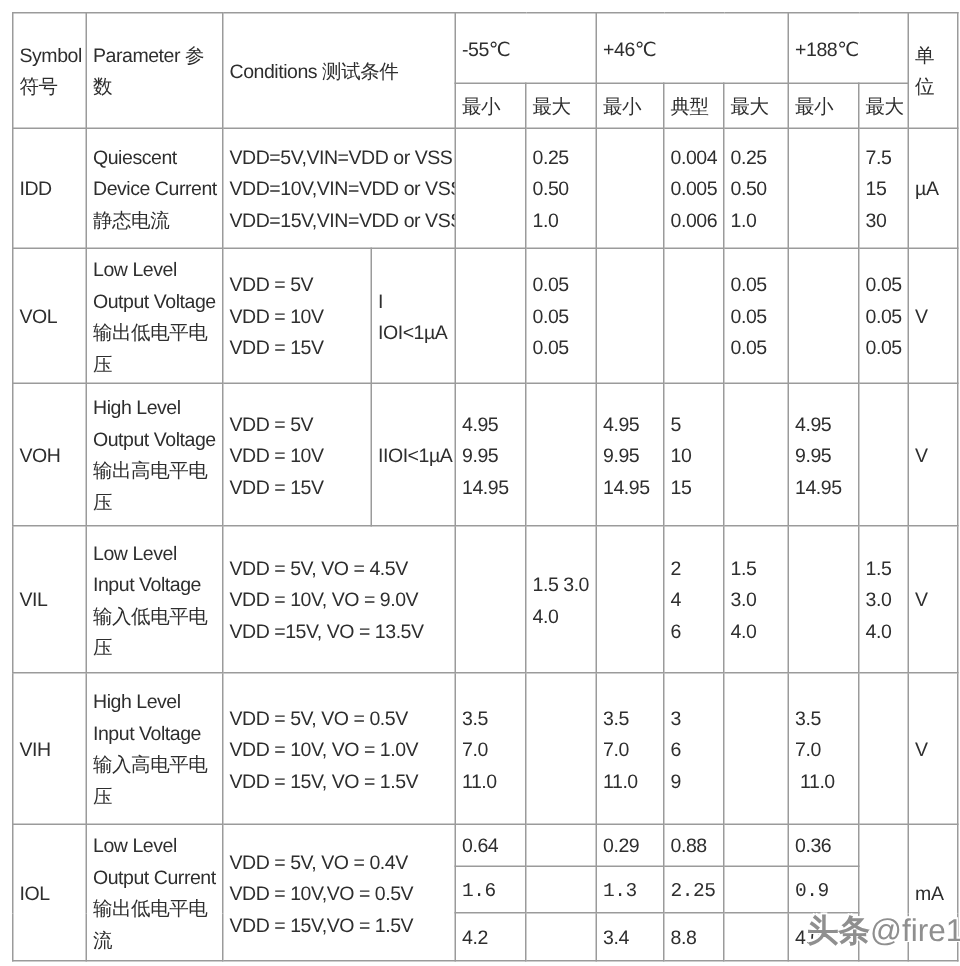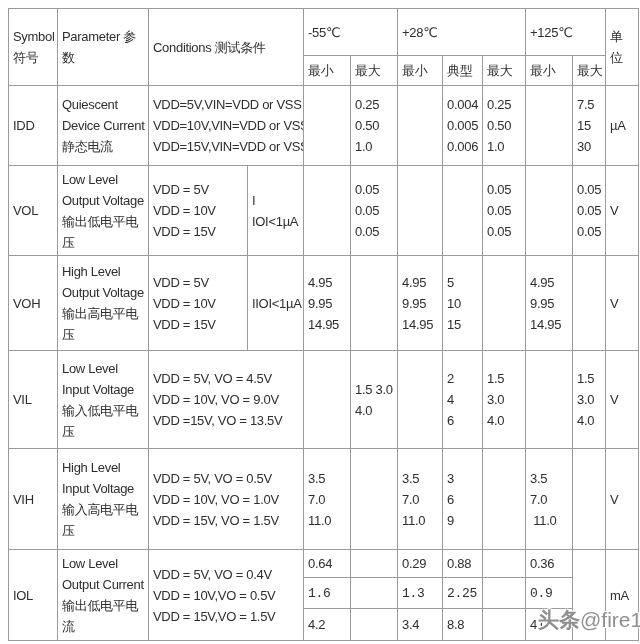--- a/index.html
+++ b/index.html
@@ -66,22 +66,22 @@
     </colgroup>
 
     <tbody>
         <tr class="h1">
       <td rowspan="2">Symbol
 符号</td>
       <td rowspan="2">Parameter 参
 数</td>
       <td rowspan="2" colspan="2">Conditions 测试条件</td>
       <td colspan="2">-55℃</td>
-      <td colspan="3">+28℃</td>
-      <td colspan="2">+125℃</td>
+      <td colspan="3">+46℃</td>
+      <td colspan="2">+188℃</td>
       <td rowspan="2">单
 位</td>
     </tr>
 
     <tr class="h2">
       <td>最小</td>
       <td>最大</td>
       <td>最小</td>
       <td>典型</td>
       <td>最大</td>

